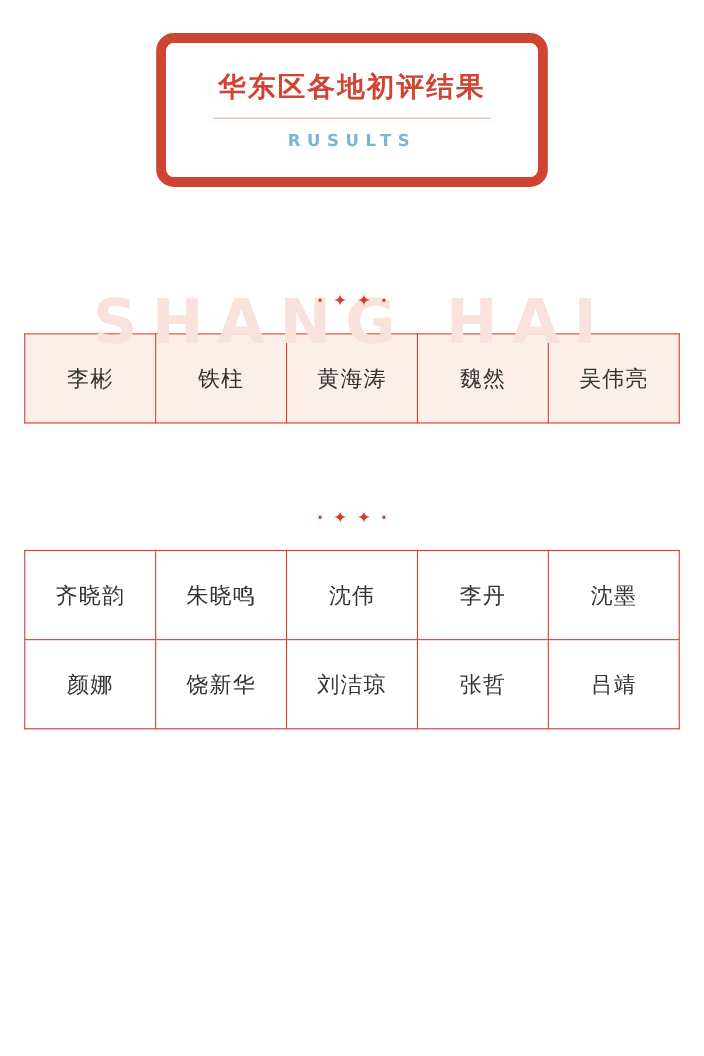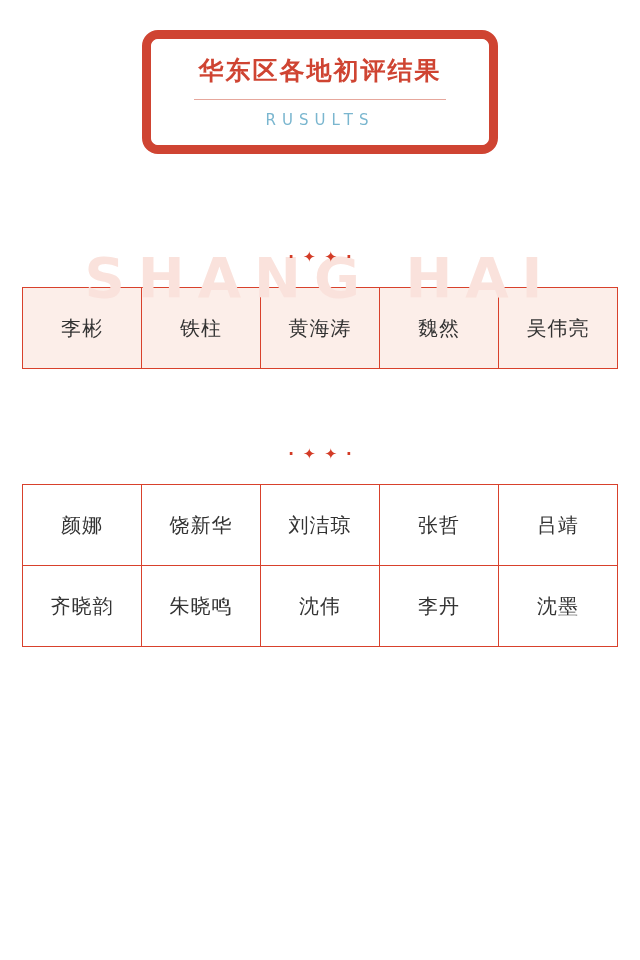--- a/index.html
+++ b/index.html
@@ -13,21 +13,21 @@
 
   
   .header-wrap {
     width: 100%;
     display: flex;
     justify-content: center;
     padding-top: 30px;
   }
   .header-badge {
     width: 356px;
-    height: 124px;
+    height: 140px;
     border: 9px solid #cf4432;
     border-radius: 16px;
     background: #ffffff;
     display: flex;
     flex-direction: column;
     align-items: center;
     justify-content: center;
     position: relative;
   }
   .header-inner {
@@ -52,21 +52,21 @@
   .header-divider {
     width: 252px;
     height: 1px;
     background: #e6a79c;
     margin: 13px 0 11px 0;
   }
   .header-sub {
     color: #7ab6cf;
     font-size: 15px;
     letter-spacing: 6px;
-    font-weight: normal;
+    font-weight: bold;
   }
 
   
   .section { position: relative; width: 100%; }
   #section-shanghai { margin-top: 96px; }
   #section-hangzhou { margin-top: 78px; }
 
   .ghost-text {
     position: absolute;
     width: 100%;
@@ -165,28 +165,28 @@
 <div class="section" id="section-hangzhou">
   <div class="section-heading">
     <span class="deco-dot">·</span>
     <span class="deco-diamond">✦</span>
     <span class="deco-diamond">✦</span>
     <span class="deco-dot">·</span>
   </div>
   <table class="name-table plain">
     <tbody>
       <tr>
+        <td>齐晓韵</td>
+        <td>朱晓鸣</td>
+        <td>沈伟</td>
+        <td>李丹</td>
+        <td>沈墨</td>
+      </tr>
+      <tr>
         <td>颜娜</td>
         <td>饶新华</td>
         <td>刘洁琼</td>
         <td>张哲</td>
         <td>吕靖</td>
       </tr>
-      <tr>
-        <td>齐晓韵</td>
-        <td>朱晓鸣</td>
-        <td>沈伟</td>
-        <td>李丹</td>
-        <td>沈墨</td>
-      </tr>
     </tbody>
   </table>
 </div>
 
 </body></html>

